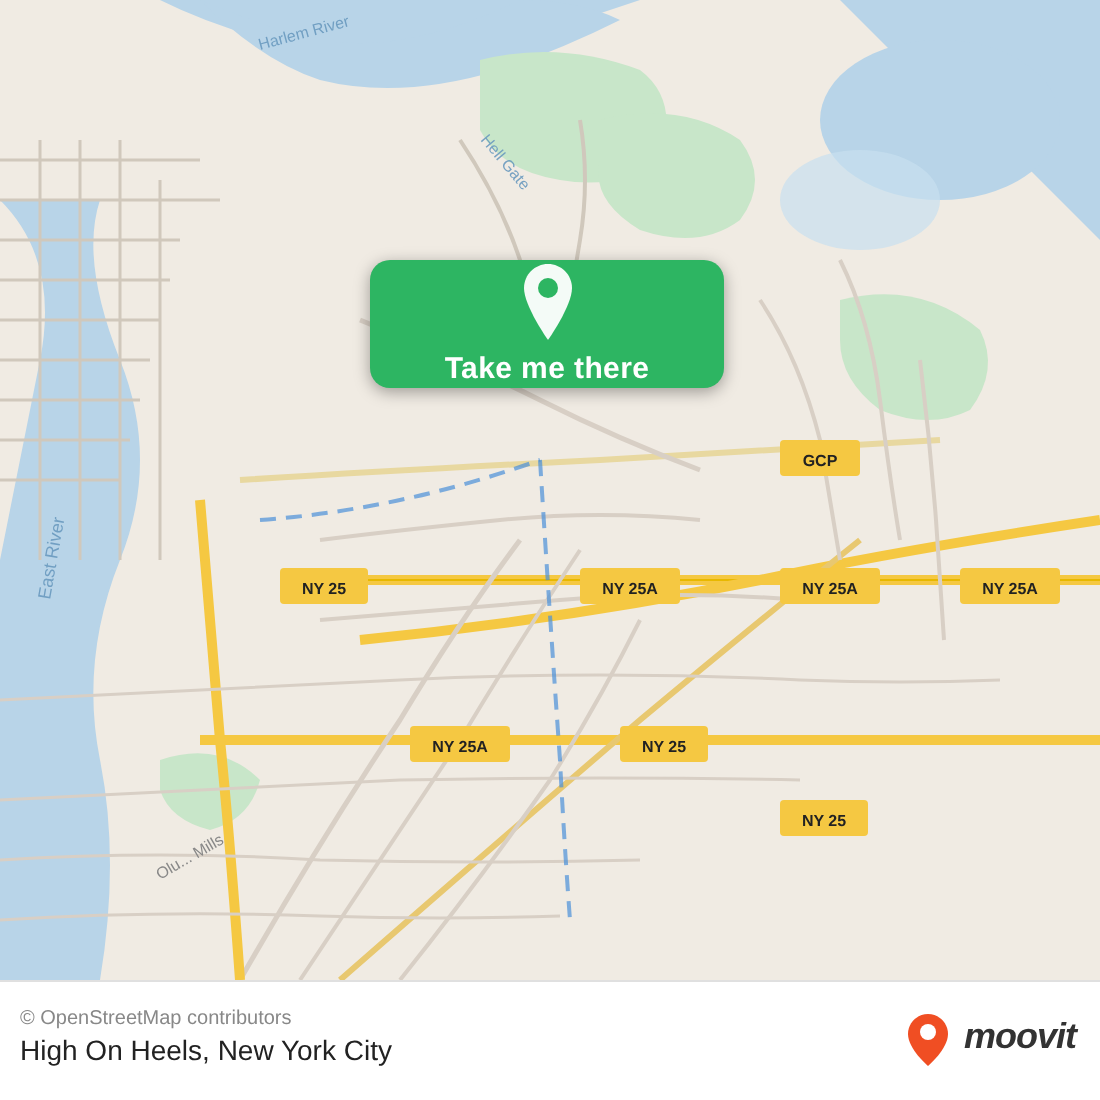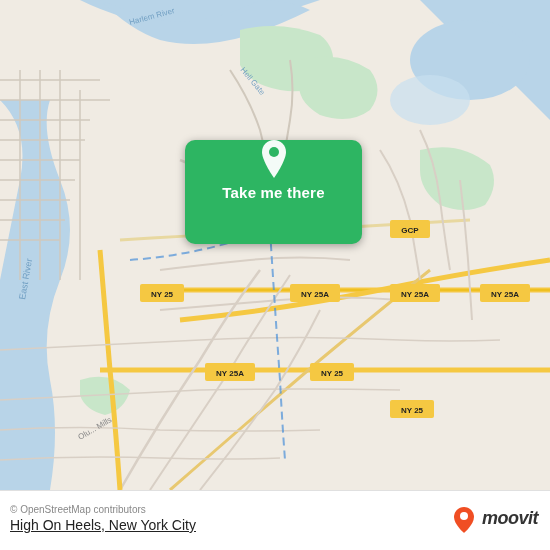--- a/index.html
+++ b/index.html
@@ -23,29 +23,30 @@
     #map-svg {
       width: 100%;
       height: 100%;
       position: absolute;
       top: 0; left: 0;
     }
 
     
     #button-overlay {
       position: absolute;
-      top: 140px;
+      top: 130px;
       left: 185px;
       width: 177px;
-      height: 104px;
+      height: 64px;
       background-color: #2db562;
       border-radius: 10px;
       display: flex;
       flex-direction: column;
       align-items: center;
+      justify-content: center;
       cursor: pointer;
       box-shadow: 0 2px 8px rgba(0,0,0,0.35);
     }
 
     #button-overlay .pin-icon {
       width: 32px;
       height: 38px;
       margin-bottom: 6px;
     }
 
@@ -76,21 +77,20 @@
     #footer-attribution {
       font-size: 10px;
       color: #888;
       margin-bottom: 2px;
     }
 
     #footer-location {
       font-size: 14px;
       color: #222;
       font-weight: 500;
-      text-decoration: underline;
     }
 
     
     #moovit-logo {
       display: flex;
       align-items: center;
       gap: 4px;
     }
 
     #moovit-pin {

